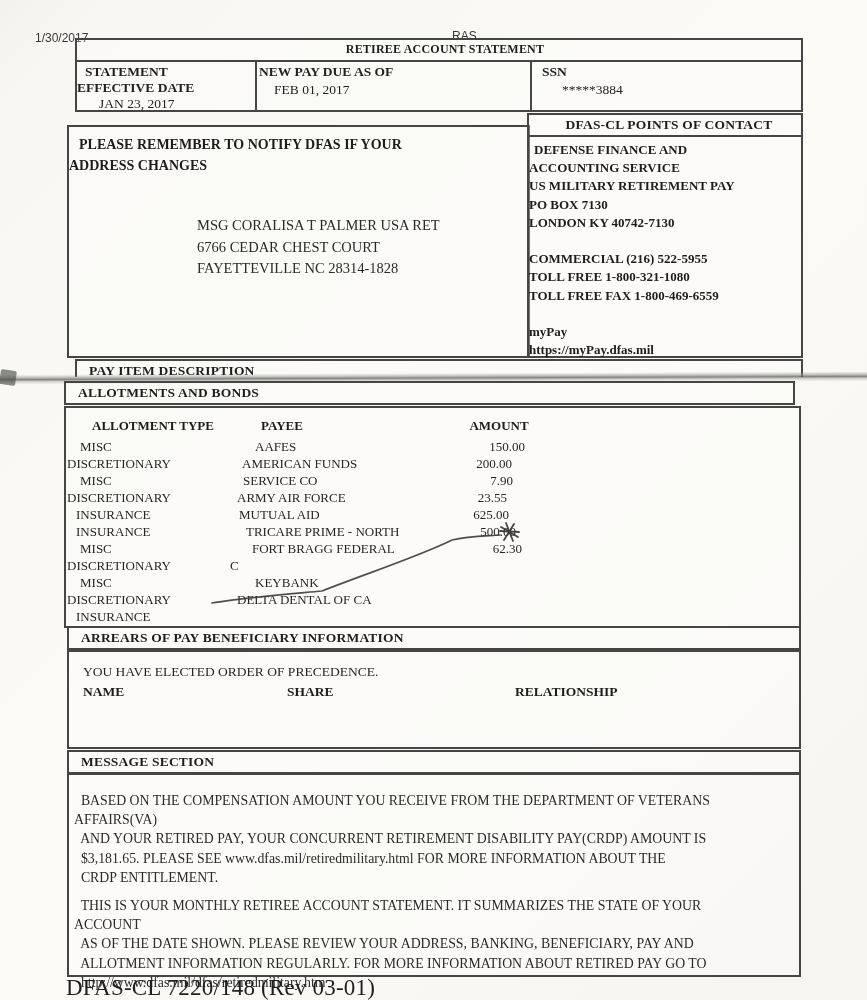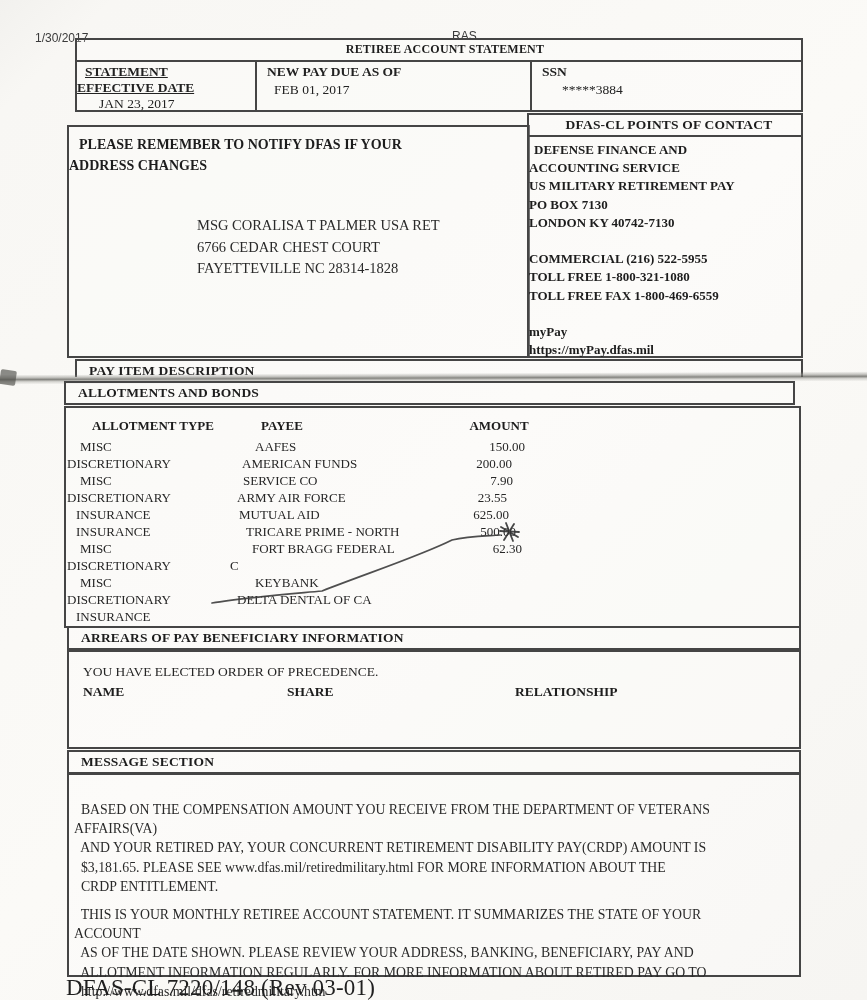--- a/index.html
+++ b/index.html
@@ -14,21 +14,21 @@
   .hdr-text{font-weight:bold;font-size:13.5px;letter-spacing:.2px;padding:2px 0 0 12px;color:#1d1d1d;}
   .small-top{font-size:12px;font-family:"Liberation Sans","DejaVu Sans",sans-serif;color:#3a3a3a;margin-top:24px;}
   
   .titlerow{height:20px;border-bottom:2px solid #454545;}
   .cells{display:flex;height:50px;}
   .cell{font-size:13.5px;padding-top:2px;}
   .c1{width:178px;border-right:2px solid #454545;}
   .c2{width:273px;border-right:2px solid #454545;}
   .c3{flex:1;}
   .celllabel{font-weight:bold;}
-  .c1 .celllabel{width:125px;text-indent:8px;line-height:16px;text-decoration:underline;}
+  .c1 .celllabel{width:125px;text-indent:8px;line-height:16px;}
   .cellvalue{line-height:16px;}
   
   .notice-p{font-weight:bold;font-size:14px;line-height:21px;width:400px;text-indent:10px;margin:7px 0 0 0;color:#1d1d1d;}
   .addr{position:absolute;left:128px;top:88px;font-size:14.5px;line-height:21.5px;color:#2a2a2a;}
   .contact-line{font-weight:bold;font-size:13px;line-height:18.2px;height:18.2px;white-space:nowrap;color:#1d1d1d;}
   .contact-wrap{white-space:normal;height:36.4px;max-width:218px;text-indent:5px;}
   
   .t-headrow{display:flex;font-weight:bold;font-size:13px;padding:10px 0 4px 0;color:#1d1d1d;}
   .t-row{display:flex;font-size:13px;line-height:17px;height:17px;color:#262626;}
   .col-type{width:160px;padding-left:14px;}
@@ -65,21 +65,21 @@
   <div class="bx" style="left:75px;top:38px;width:724px;height:70px;">
     <div class="titlerow">
       <div class="hdr-text" style="font-size:12px;text-align:center;">RETIREE ACCOUNT STATEMENT</div>
     </div>
     <div class="cells">
       <div class="cell c1">
         <div class="celllabel">STATEMENT EFFECTIVE DATE</div>
         <div class="cellvalue" style="padding-left:22px;">JAN 23, 2017</div>
       </div>
       <div class="cell c2">
-        <div class="celllabel" style="padding-left:10px;">NEW PAY DUE AS OF</div>
+        <div class="celllabel" style="padding-left:2px;">NEW PAY DUE AS OF</div>
         <div class="cellvalue" style="padding-left:17px;padding-top:2px;">FEB 01, 2017</div>
       </div>
       <div class="cell c3">
         <div class="celllabel" style="padding-left:10px;">SSN</div>
         <div class="cellvalue" style="padding-left:30px;padding-top:2px;">*****3884</div>
       </div>
     </div>
   </div>
 
   <div class="bx" style="left:67px;top:125px;width:459px;height:229px;">
@@ -202,21 +202,21 @@
       <span class="abs" style="left:14px;">NAME</span>
       <span class="abs" style="left:218px;">SHARE</span>
       <span class="abs" style="left:446px;">RELATIONSHIP</span>
     </div>
   </div>
 
   <div class="bx" style="left:67px;top:750px;width:730px;height:20px;">
     <div class="hdr-text">MESSAGE SECTION</div>
   </div>
   <div class="bx" style="left:67px;top:773px;width:730px;height:200px;">
-    <div style="padding-top:25px;">
+    <div style="padding-top:16px;">
       <div class="msg-line">  BASED ON THE COMPENSATION AMOUNT YOU RECEIVE FROM THE DEPARTMENT OF VETERANS</div>
       <div class="msg-line">AFFAIRS(VA)</div>
       <div class="msg-line">  AND YOUR RETIRED PAY, YOUR CONCURRENT RETIREMENT DISABILITY PAY(CRDP) AMOUNT IS</div>
       <div class="msg-line">  $3,181.65. PLEASE SEE www.dfas.mil/retiredmilitary.html FOR MORE INFORMATION ABOUT THE</div>
       <div class="msg-line">  CRDP ENTITLEMENT.</div>
     </div>
     <div class="p2">
       <div class="msg-line">  THIS IS YOUR MONTHLY RETIREE ACCOUNT STATEMENT. IT SUMMARIZES THE STATE OF YOUR</div>
       <div class="msg-line">ACCOUNT</div>
       <div class="msg-line">  AS OF THE DATE SHOWN. PLEASE REVIEW YOUR ADDRESS, BANKING, BENEFICIARY, PAY AND</div>

